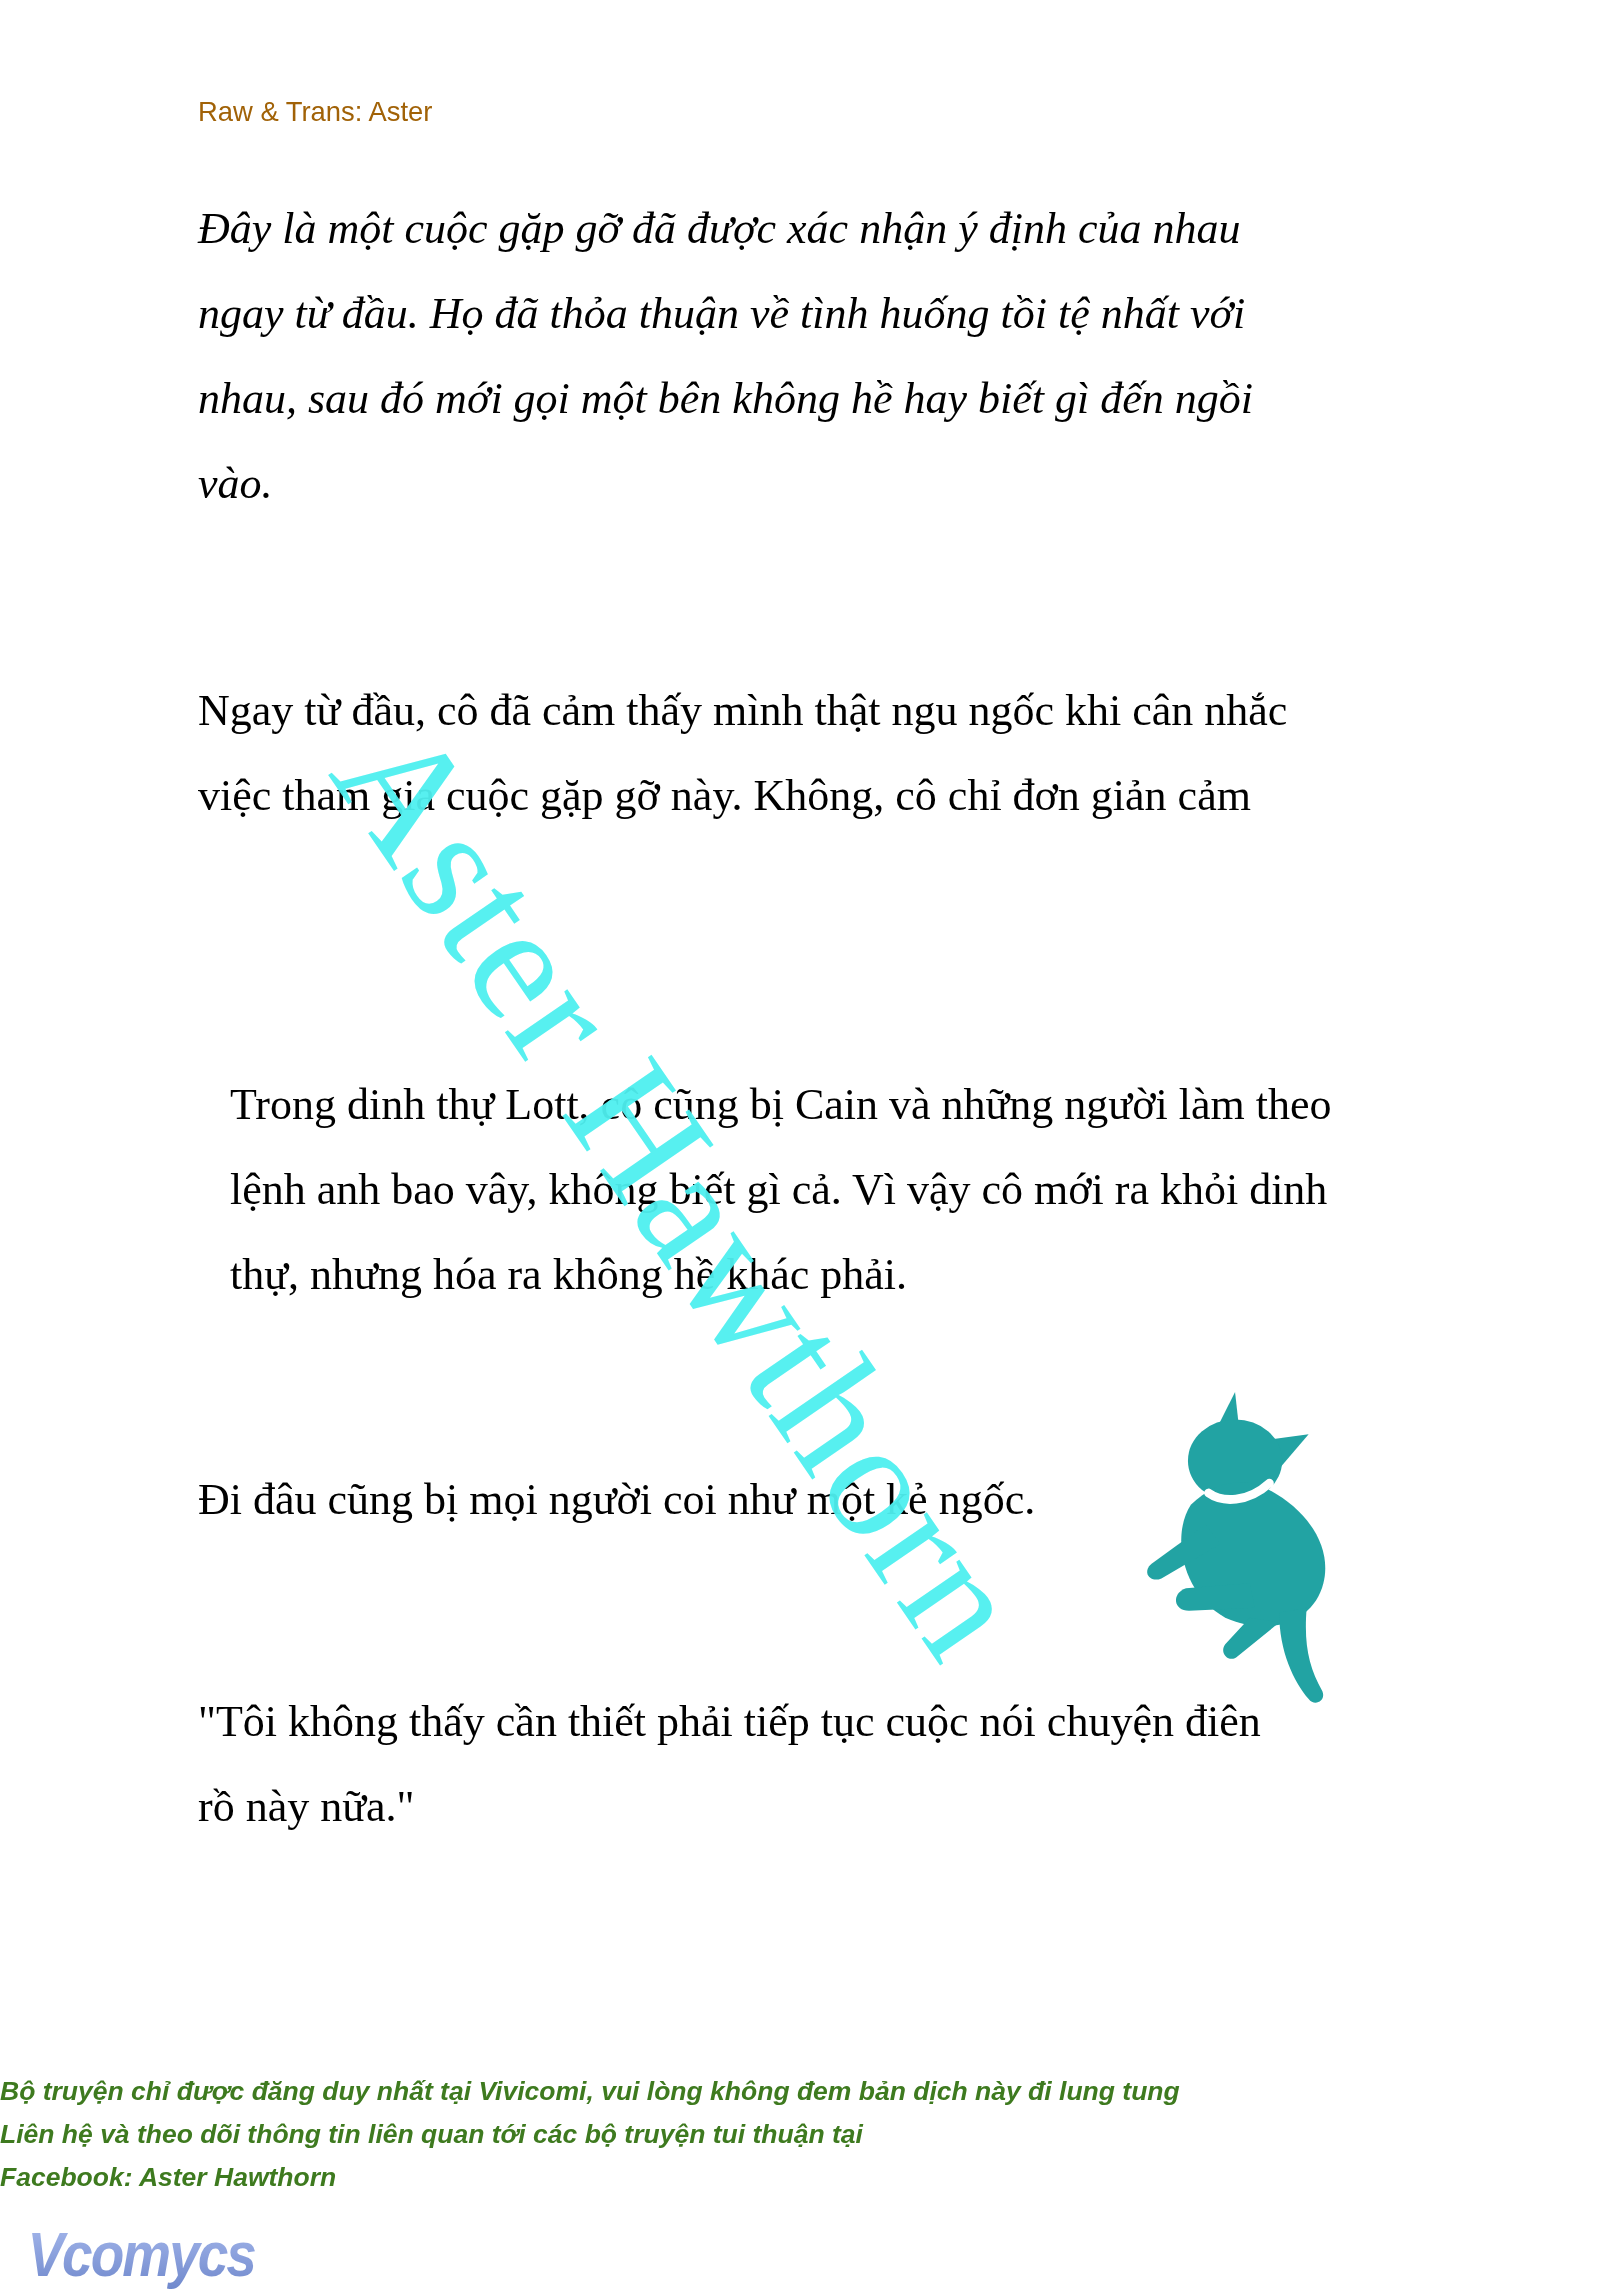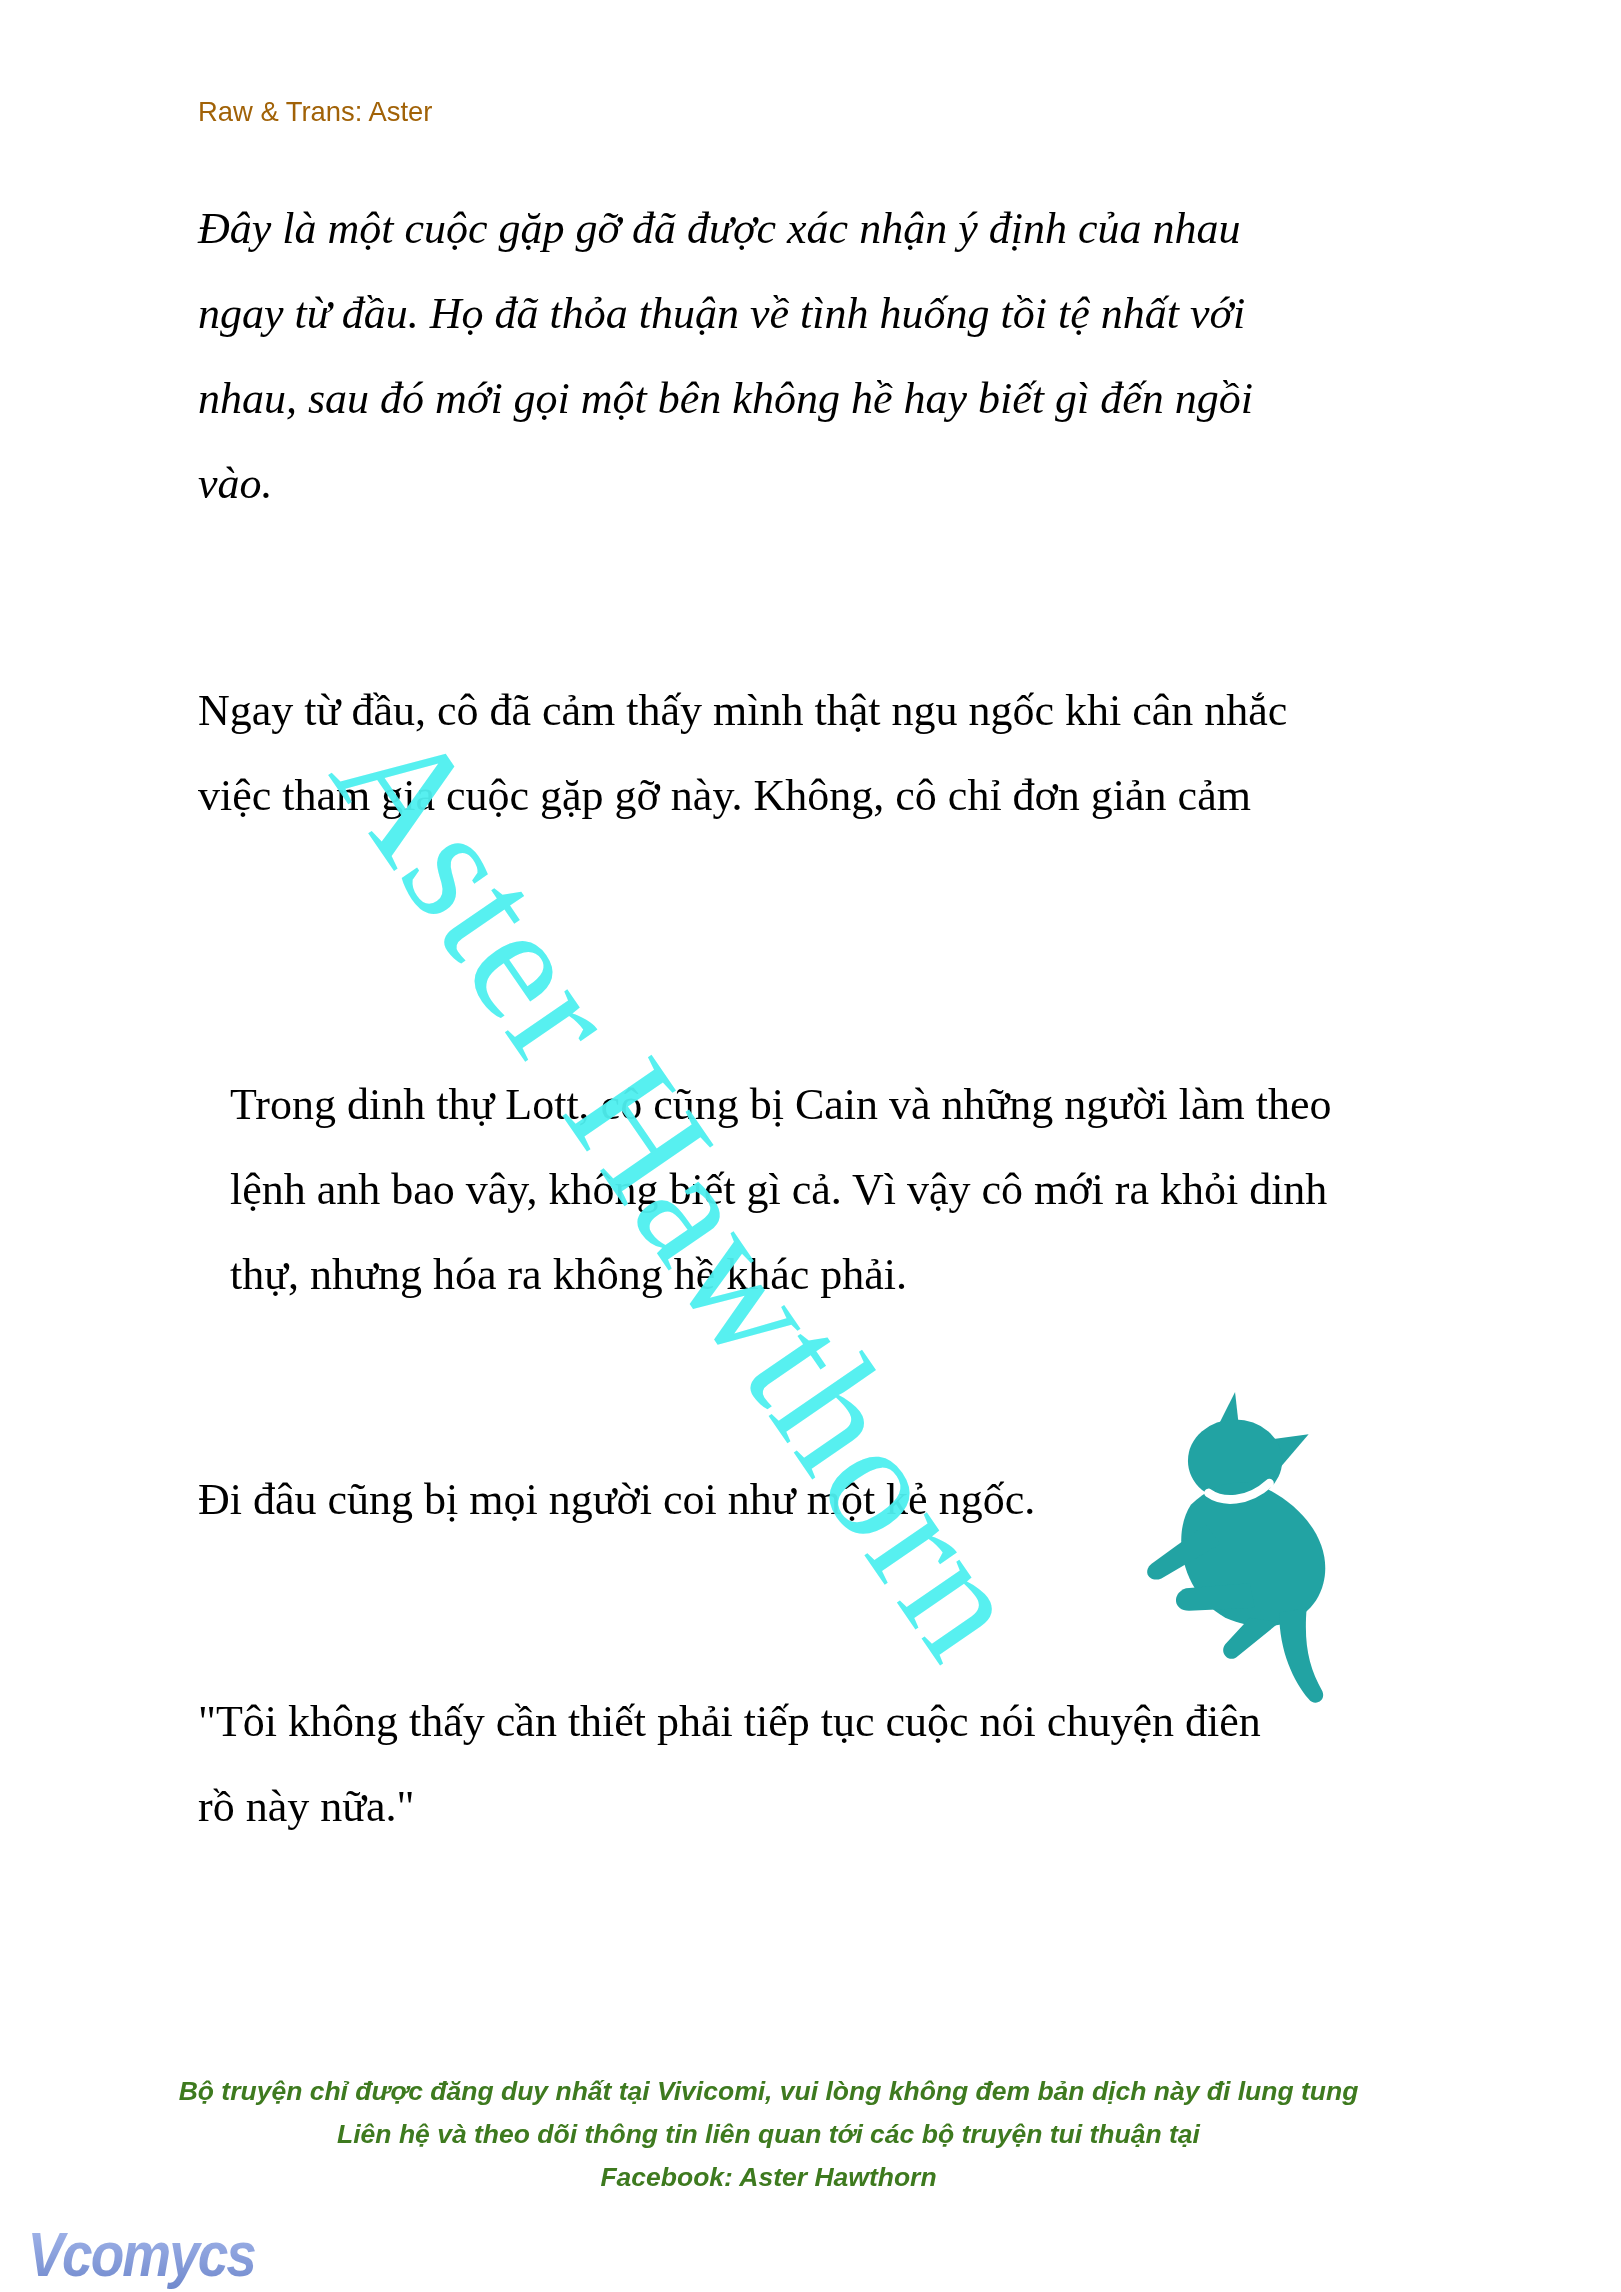--- a/index.html
+++ b/index.html
@@ -15,21 +15,21 @@
   }
   .watermark {
     position: absolute; left: 172px; top: 975px;
     font-family: "Liberation Serif", serif; font-size: 165px; color: #4ff0f0;
     transform-origin: 0 0; transform: rotate(55.5deg) translate(-78px, -392px);
     white-space: nowrap; letter-spacing: 2px; pointer-events: none;
     opacity: 0.95;
   }
   .cat { position: absolute; left: 1132px; top: 1387px; width: 211px; height: 319px; }
   .footer {
-    position: absolute; left: 0; width: 1473px; top: 2070px; text-align: center; padding-left: 32px;
+    position: absolute; left: 0; width: 1473px; top: 2070px; text-align: left;
   }
   .footer-line {
     display: block; font-family: "Liberation Sans", sans-serif; font-style: italic;
     font-weight: bold; font-size: 26.5px; color: #3e7a1f; line-height: 43px;
   }
   .footer-line:first-child { margin-left: 0; }
   .logo { position: absolute; left: 27.4px; top: 2217px; width: 225px; height: 73px; }
   .logo-text {
     font-family: "Liberation Sans", sans-serif; font-style: italic; font-weight: bold;
     font-size: 55px; letter-spacing: -2px; color: #8fa6dd;

